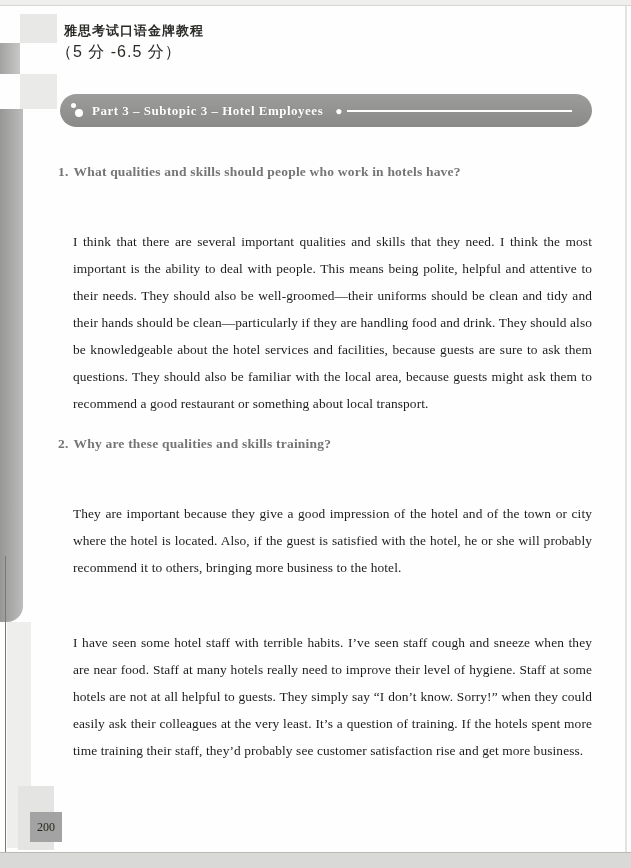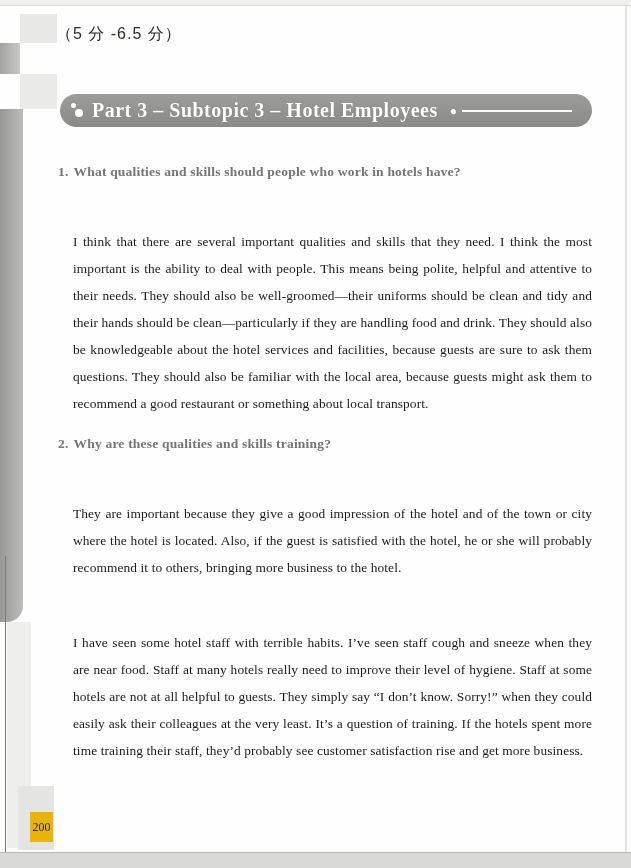--- a/index.html
+++ b/index.html
@@ -15,41 +15,41 @@
 
   
   .tab-a { position:absolute; left:20px; top:14px; width:37px; height:29px; background:#e8e8e6; }
   .tab-b { position:absolute; left:0; top:43px; width:20px; height:31px; background:linear-gradient(to right,#a2a2a0,#c8c8c6); }
   .tab-c { position:absolute; left:20px; top:74px; width:37px; height:35px; background:#eaeae8; }
   .band-dark { position:absolute; left:0; top:109px; width:23px; height:513px; background:linear-gradient(to right,#979795,#bcbcba); border-radius:0 0 16px 0; }
   .band-light { position:absolute; left:7px; top:622px; width:24px; height:226px; background:#eeeeec; }
   .spine-line { position:absolute; left:5px; top:556px; width:1px; height:296px; background:#787876; }
   .pn-light { position:absolute; left:18px; top:786px; width:36px; height:64px; background:#e4e4e2; }
   .page-number {
-    position:absolute; left:30px; top:812px; width:23px; height:30px;
-    background:#eab308; color:#26261f; font-size:12px;
+    position:absolute; left:30px; top:812px; width:32px; height:30px;
+    background:#a3a3a3; color:#26261f; font-size:12px;
     display:flex; align-items:center; justify-content:center;
   }
 
   
   .book-header { position:absolute; left:64px; top:22px; color:#2b2b28; }
   .cn-title { font-family:"DejaVu Sans", sans-serif; font-size:13px; font-weight:bold; letter-spacing:1px; }
   .cn-sub { font-family:Liberation Sans, sans-serif; font-size:16px; margin-top:2px; margin-left:-8px; letter-spacing:1px; }
 
   
   .banner {
     position:absolute; left:60px; top:94px; width:532px; height:33px;
     background:linear-gradient(#9c9c9a,#8a8a88);
     border-radius:17px; box-sizing:border-box;
     display:flex; align-items:center; padding:0 14px 0 10px; color:#ffffff;
   }
   .banner-dots { position:relative; width:15px; height:17px; margin-right:7px; flex:0 0 auto; }
   .banner-dots .d1 { position:absolute; left:1px; top:1px; width:5px; height:5px; border-radius:50%; background:#fff; }
   .banner-dots .d2 { position:absolute; left:5px; top:7px; width:8px; height:8px; border-radius:50%; background:#fff; }
-  .banner-title { font-size:20px; font-weight:bold; letter-spacing:0.5px; white-space:nowrap; text-shadow:0 0 1px #777;text-align:center; }
+  .banner-title { font-size:13px; font-weight:bold; letter-spacing:0.5px; white-space:nowrap; text-shadow:0 0 1px #777;text-align:center; }
   .banner-bullet { font-size:12px; margin-left:12px; line-height:1; }
   .banner-rule { flex:1 1 auto; height:2px; background:#ffffff; margin:1px 6px 0 5px; }
 
   
   .qa-list { position:absolute; left:58px; top:164px; width:534px; }
   .qa { margin-bottom:19px; }
   .qa-q { font-size:13.5px; font-weight:bold; color:#757575; letter-spacing:0.2px; margin-bottom:7px; }
   .qa-q .q-num { margin-right:5px; }
   .qa-a {
     font-size:13.4px; color:#1c1c1c; line-height:27px;
@@ -66,20 +66,21 @@
 
   <div class="tab-a"></div>
   <div class="tab-b"></div>
   <div class="tab-c"></div>
   <div class="band-dark"></div>
   <div class="band-light"></div>
   <div class="spine-line"></div>
   <div class="pn-light"></div>
 
   <div class="book-header">
+    <div class="cn-title">雅思考试口语金牌教程</div>
     <div class="cn-sub">（5 分 -6.5 分）</div>
   </div>
 
   <div class="banner">
     <span class="banner-dots">
       <span class="d1"></span>
         <span class="d2"></span>
     </span>
     <span class="banner-title">Part 3 – Subtopic 3 – Hotel Employees</span>
     <span class="banner-bullet">●</span>

